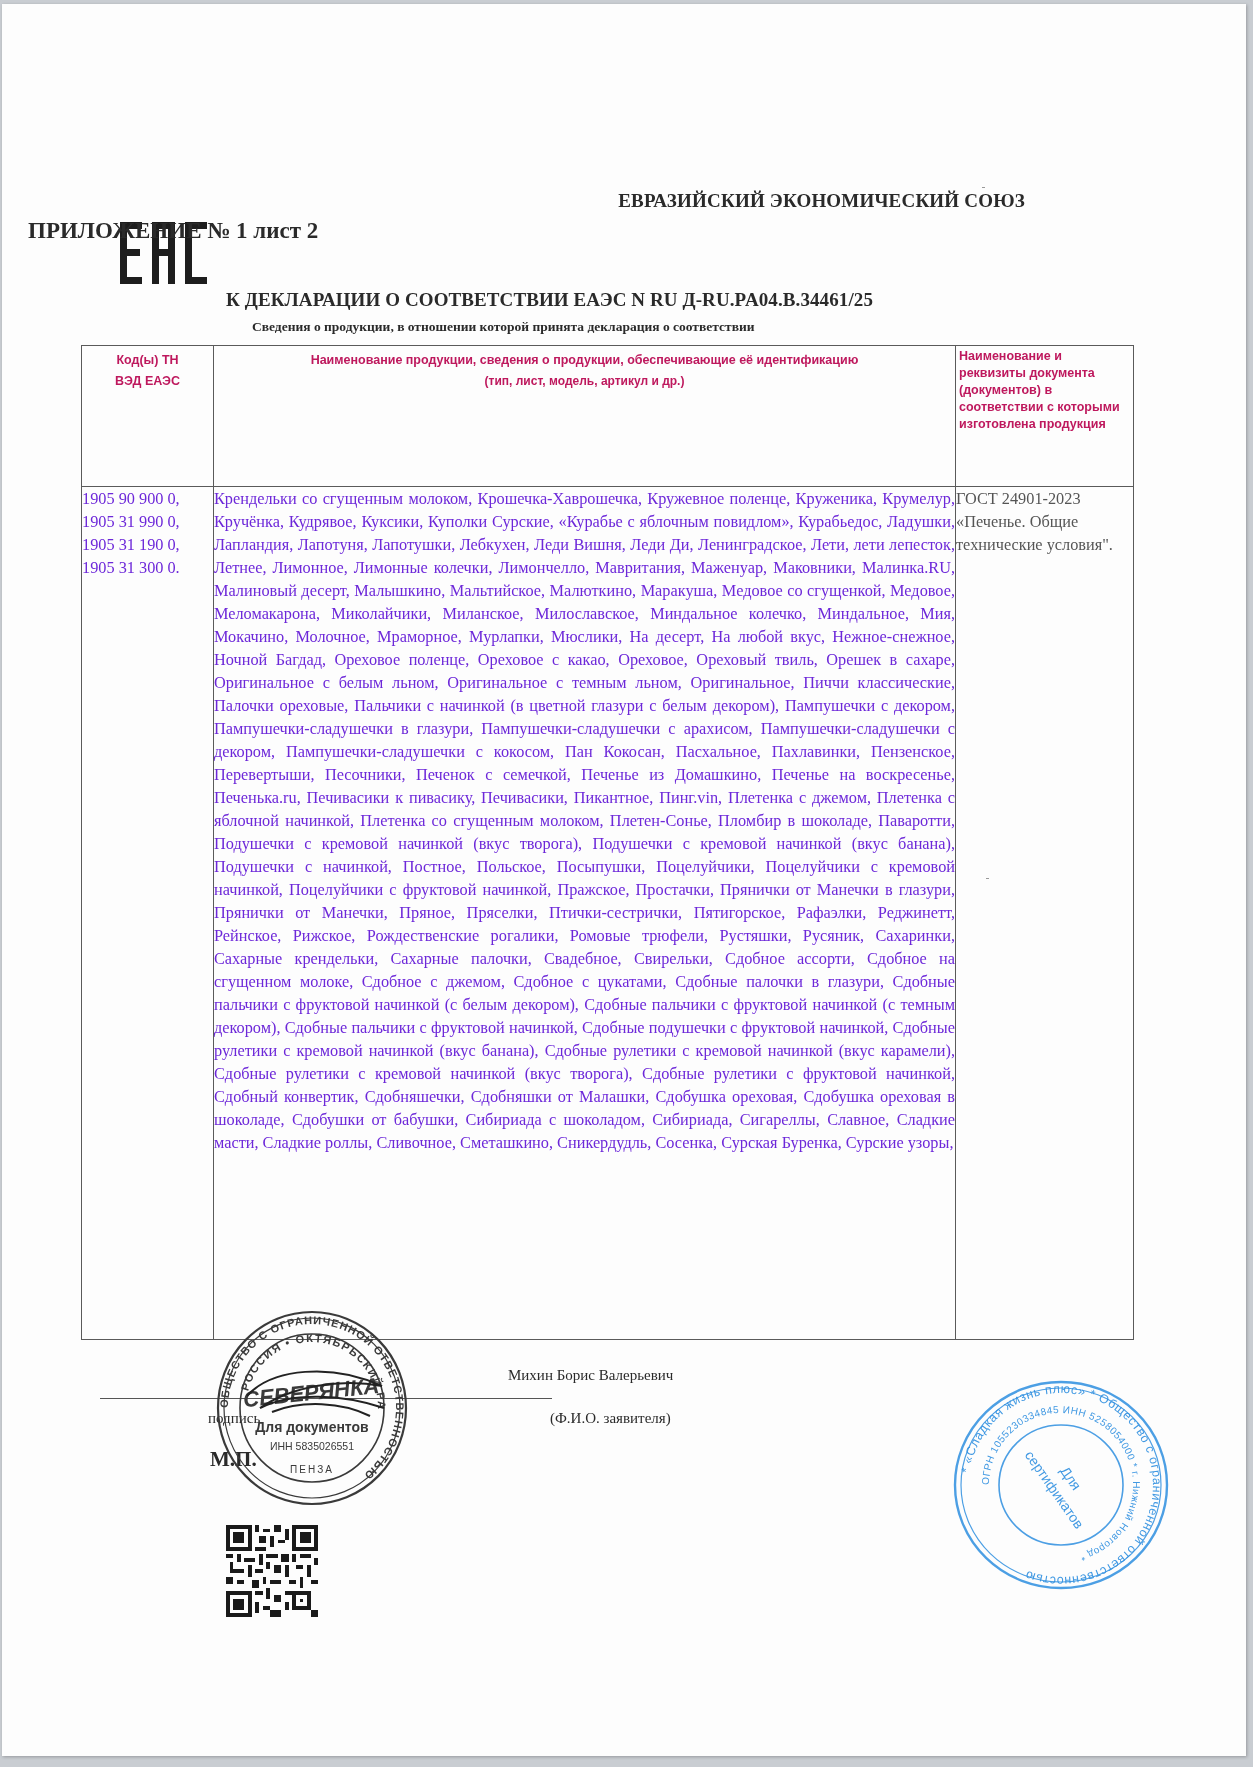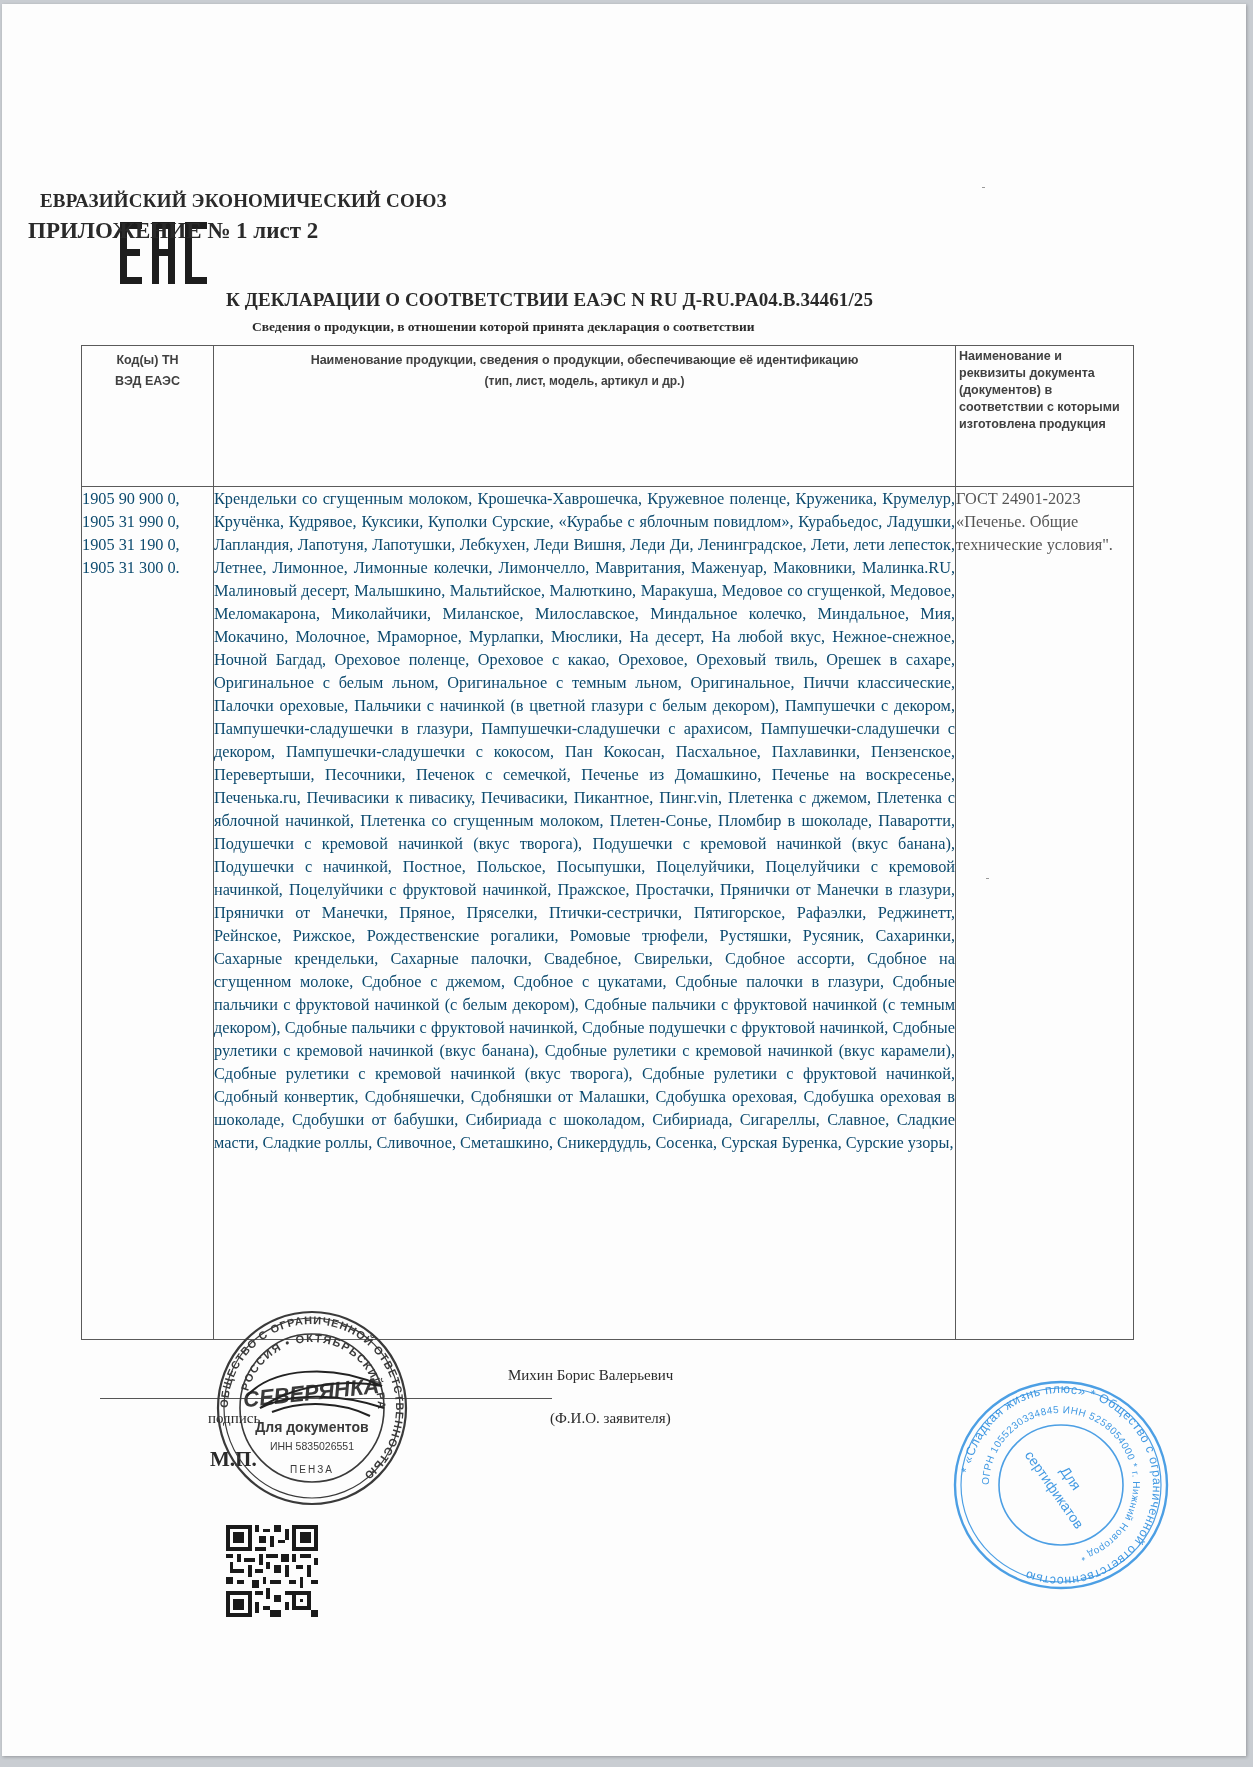--- a/index.html
+++ b/index.html
@@ -10,21 +10,21 @@
     color: #2a2a2a;
   }
   .page {
     position: absolute; left: 2px; top: 4px; width: 1244px; height: 1752px;
     background: #fdfdfd;
     box-shadow: 1px 1px 3px rgba(0,0,0,0.25);
   }
   .abs { position: absolute; }
   .eac-logo { left: 120px; top: 222px; width: 88px; height: 62px; }
   .title1 {
-    left: 0; width: 1025px; top: 190px; text-align: left; padding-left: 40px; box-sizing: border-box;
+    left: 0; width: 1025px; top: 190px; text-align: right; padding-left: 40px; box-sizing: border-box;
     font-weight: bold; font-size: 19px; letter-spacing: 0.2px;
   }
   .title2 {
     left: 0; width: 1253px; top: 218px; text-align: left; padding-left: 28px; box-sizing: border-box;
     font-weight: bold; font-size: 23px;
   }
   .title3 {
     left: 226px; top: 289px; font-weight: bold; font-size: 19px; letter-spacing: 0.1px;
   }
   .subtitle {
@@ -32,26 +32,26 @@
   }
   table.decl {
     position: absolute; left: 81px; top: 345px; width: 1052px;
     border-collapse: collapse; table-layout: fixed;
   }
   table.decl td, table.decl th {
     border: 1.3px solid #5a5a5a; vertical-align: top; padding: 0;
   }
   th.hdr {
     font-family: "Liberation Sans", sans-serif; font-weight: bold; font-size: 12.5px;
-    color: #404040; height: 136px; line-height: 21px;
+    color: #be185d; height: 136px; line-height: 21px;
   }
   th.hdr.c1 { text-align: center; padding-top: 4px; }
   th.hdr.c2 { text-align: center; padding-top: 4px; }
   th.hdr.c3 { text-align: left; padding: 2px 3px 0 3px; line-height: 17px; }
-  td.body { height: 852px; font-size: 16.3px; line-height: 23px; color: #0c4a6e; }
+  td.body { height: 852px; font-size: 16.3px; line-height: 23px; color: #6d28d9; }
   td.codes { padding: 2px 0 0 6px; }
   td.names { padding: 2px 2px 0 5px; text-align: justify; }
   td.std { padding: 2px 4px 0 4px; color: #555; margin-left: 48px; }
   .code-line { white-space: nowrap; }
   .sig-line { left: 100px; top: 1398px; width: 452px; height: 0; border-top: 1.3px solid #555; }
   .applicant { left: 508px; top: 1367px; font-size: 15px; }
   .sign-label { left: 208px; top: 1410px; font-size: 15px; }
   .fio-label { left: 550px; top: 1410px; font-size: 15px; }
   .mp-label { left: 210px; top: 1447px; font-size: 21px; font-weight: bold; }
   .stamp-left { left: 212px; top: 1308px; width: 200px; height: 200px; }

